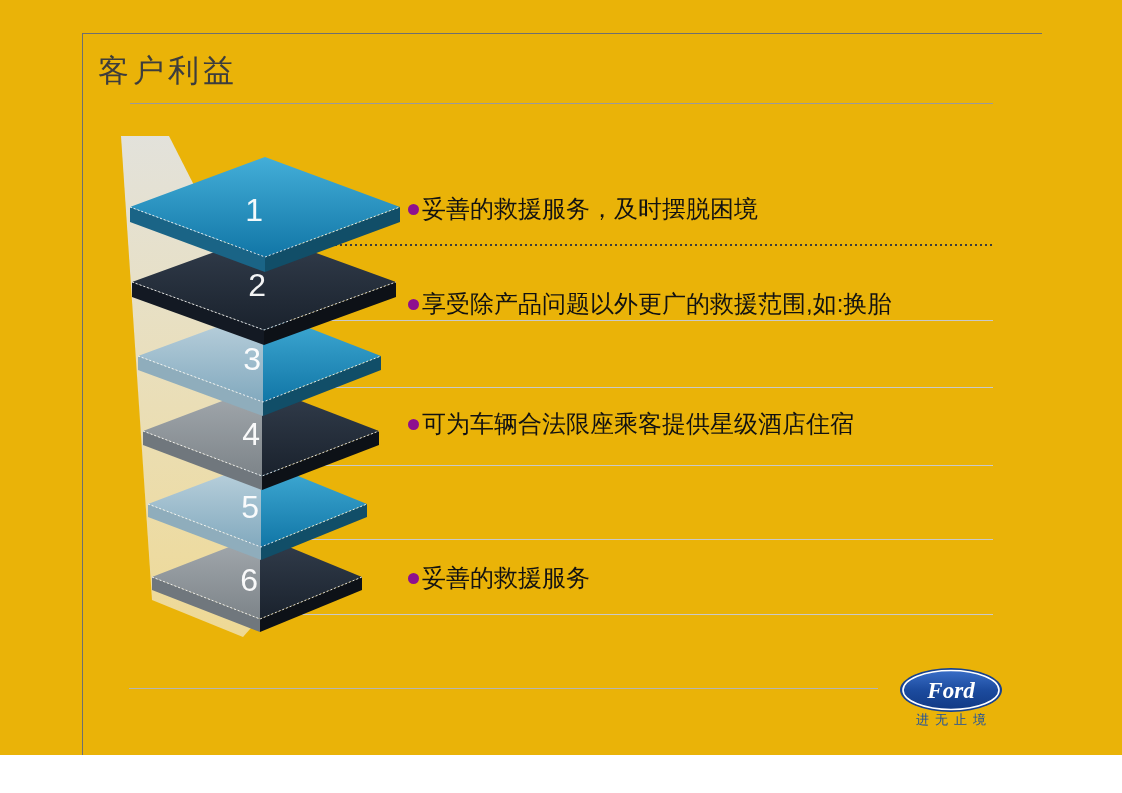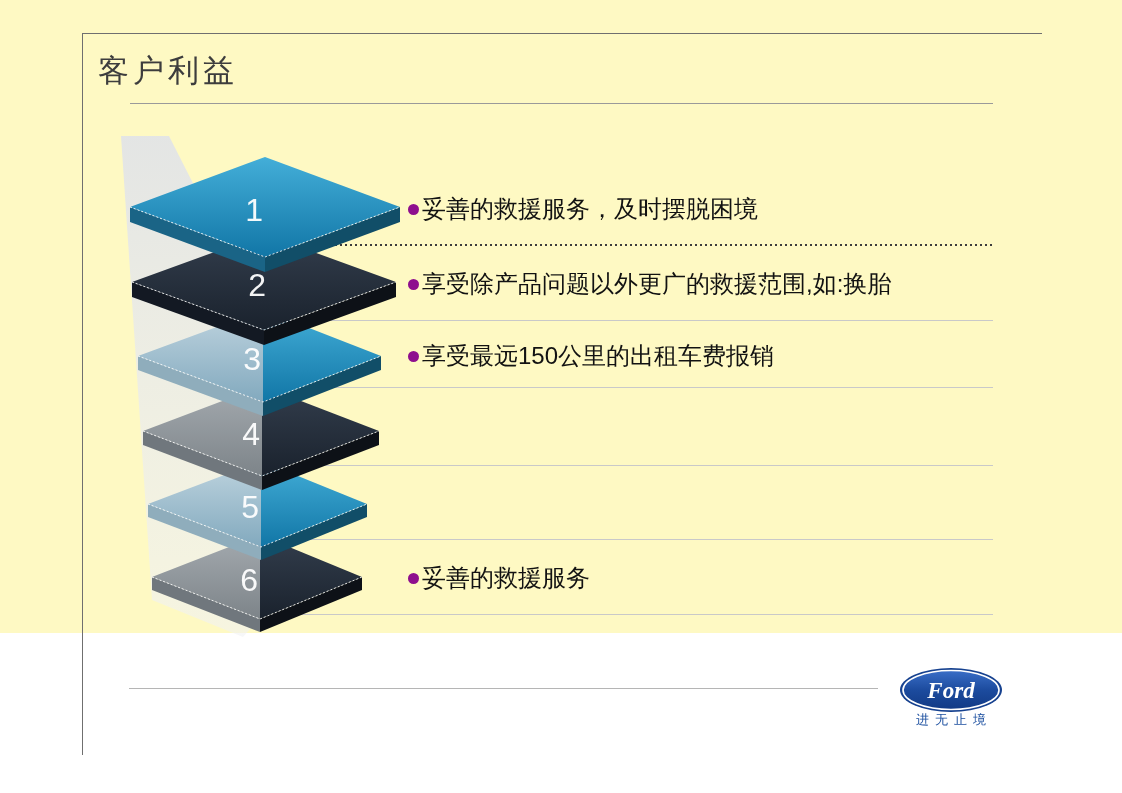--- a/index.html
+++ b/index.html
@@ -1,17 +1,17 @@
 <!DOCTYPE html>
 <html><head>
 <meta charset="utf-8">
 <style>
   html,body{margin:0;padding:0;background:#ffffff;}
   body{width:1122px;height:793px;font-family:"Liberation Sans",sans-serif;position:relative;overflow:hidden;}
-  .slide{position:absolute;left:0;top:0;width:1122px;height:633px;background:#fef9c3;}
+  .slide{position:absolute;left:0;top:0;width:1122px;height:755px;background:#eab308;}
 
   .frame-top{position:absolute;left:82px;top:33px;width:960px;height:0;border-top:1px solid #6f6f6f;}
   .frame-left{position:absolute;left:82px;top:33px;width:0;height:722px;border-left:1px solid #6f6f6f;}
 
   .page-title{position:absolute;left:98px;top:50px;margin:0;font-family:"Liberation Serif","DejaVu Serif",serif;
     font-weight:400;font-size:31px;color:#3d3d3d;letter-spacing:4px;}
   .title-rule{position:absolute;left:130px;top:103px;width:863px;height:0;border-top:1px solid #9a9a9a;}
 
   .divider{position:absolute;left:295px;width:698px;height:2px;z-index:1;}
   .divider.solid{height:0;border-top:1px solid #c9c9c9;}
@@ -123,27 +123,27 @@
       <polygon points="265,157 400,207 265,257 130,207" fill="url(#gBlue)"></polygon>
       <polyline points="130,207 265,257 400,207" fill="none" stroke="#ffffff" stroke-width="1" stroke-dasharray="2,2" opacity="0.85"></polyline>
       <text x="263" y="221" text-anchor="end" font-size="32" fill="#ffffff" opacity="0.95">1</text>
     </g>
   </svg>
 
   <div class="bullet-row" style="top:194px">
     <span class="bullet-dot"></span>
     <span class="bullet-text">妥善的救援服务，及时摆脱困境</span>
   </div>
-  <div class="bullet-row" style="top:269px">
+  <div class="bullet-row" style="top:289px">
     <span class="bullet-dot"></span>
     <span class="bullet-text">享受除产品问题以外更广的救援范围,如:换胎</span>
   </div>
-  <div class="bullet-row" style="top:341px">
+  <div class="bullet-row" style="top:409px">
     <span class="bullet-dot"></span>
-    <span class="bullet-text">享受最远150公里的出租车费报销</span>
+    <span class="bullet-text">可为车辆合法限座乘客提供星级酒店住宿</span>
   </div>
   <div class="bullet-row" style="top:563px">
     <span class="bullet-dot"></span>
     <span class="bullet-text">妥善的救援服务</span>
   </div>
 
   <div class="bottom-rule"></div>
 
   <svg class="ford-logo" width="104" height="46" viewBox="0 0 104 46">
     <defs>

